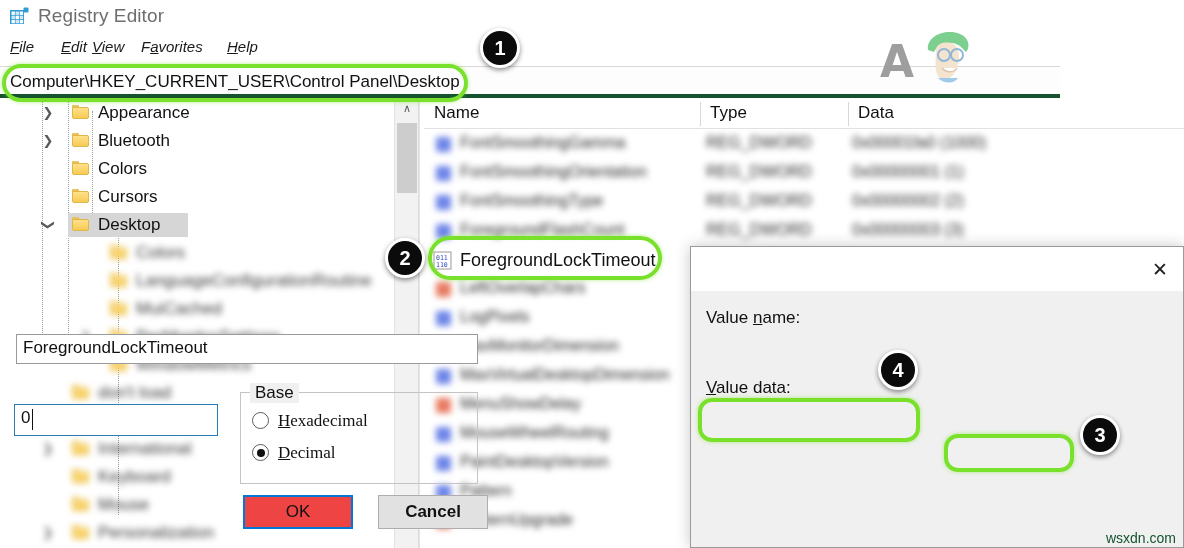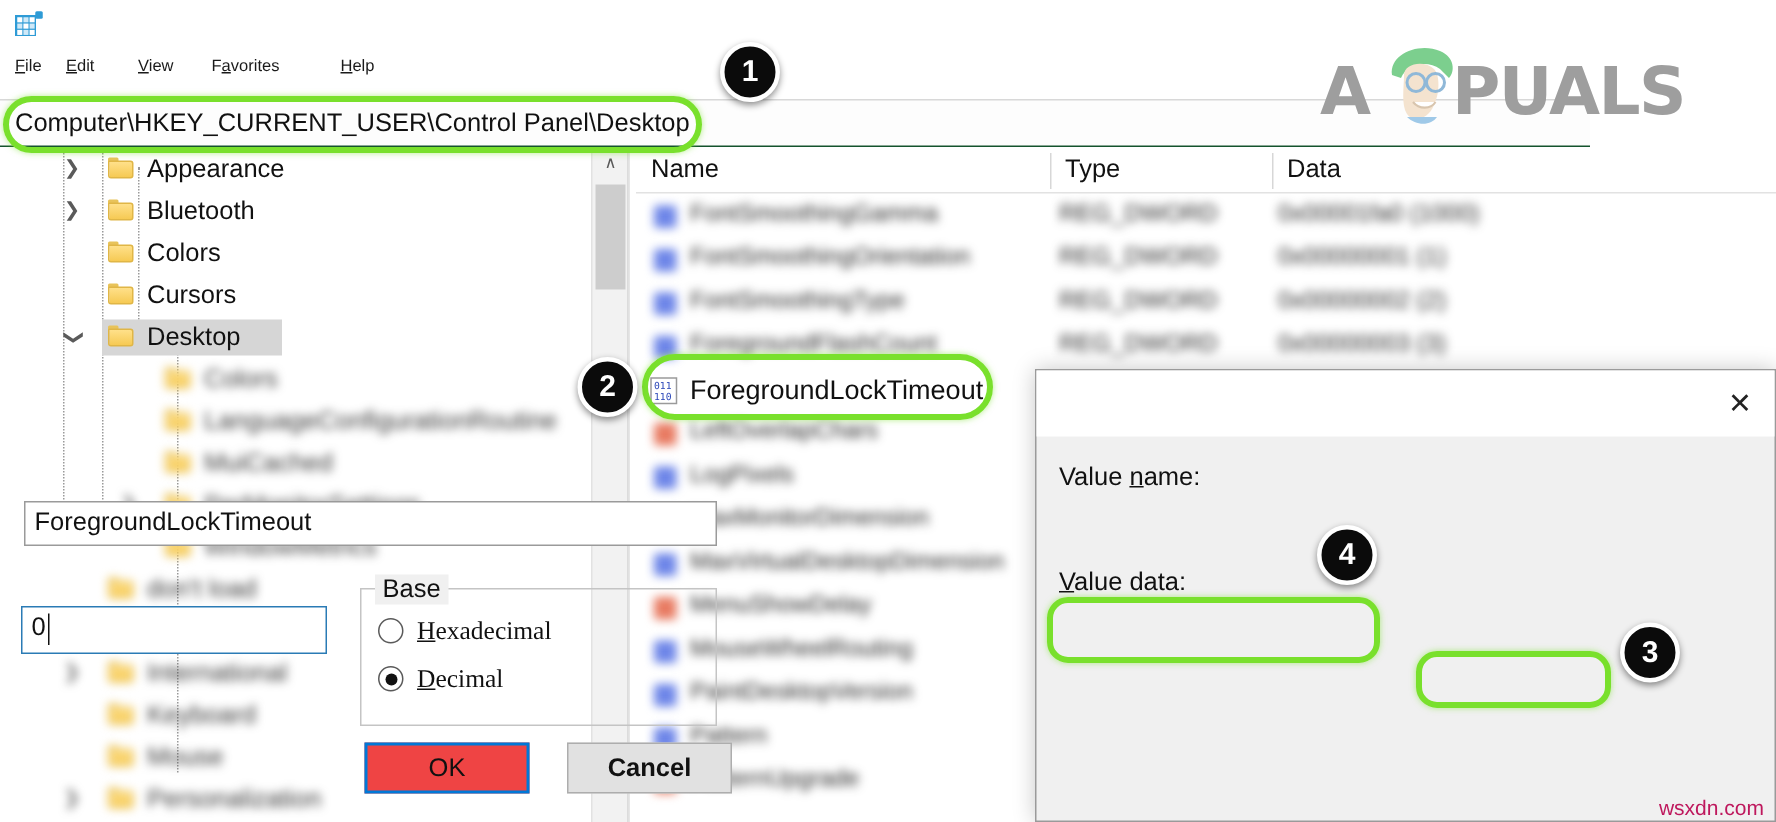--- a/index.html
+++ b/index.html
@@ -27,29 +27,29 @@
     font-size:19px; color:#6e6e6e; letter-spacing:.1px;
     white-space:nowrap;
   }
 
   
   #menubar{
     position:absolute; left:0; top:36px; width:1184px; height:28px;
   }
   .menu-item{
     position:absolute; top:0;
-    font-size:11px; color:#1a1a1a; white-space:nowrap;
-    padding:2px 2px; cursor:default;
+    font-size:15px; color:#1a1a1a; white-space:nowrap;
+    padding:2px 2px; cursor:default;font-style:italic;
   }
   .menu-item u{ text-decoration:underline; }
 
   
   #addressbar{
     position:absolute; left:0; top:66px; width:1060px; height:32px;
-    background:#fdfdfd; border-top:1px solid #d8d8d8; border-bottom:1px solid #14532d;
+    background:#fdfdfd; border-top:1px solid #d8d8d8; border-bottom:4px solid #14532d;
   }
   #address-text{
     position:absolute; left:10px; top:5px;
     font-size:17px; color:#111; white-space:nowrap;
   }
 
   
   #treepanel{
     position:absolute; left:0; top:99px; width:392px; height:449px;
     background:#ffffff; overflow:hidden;
@@ -251,45 +251,46 @@
     position:absolute; top:8px;
     font-size:44px; font-weight:bold; color:#9e9e9e;
     font-family:"DejaVu Sans", sans-serif; letter-spacing:-1px;
   }
   #logo-text-a{ left:0; }
   #logo-text-rest{ left:88px; }
   #logo-face{ position:absolute; left:36px; top:0; width:62px; height:58px; }
 
   #watermark{
     position:absolute; right:8px; bottom:2px;
-    font-size:14px; color:#be185d; font-family:"Liberation Sans", sans-serif;
+    font-size:14px; color:#14532d; font-family:"Liberation Sans", sans-serif;
   }
 </style>
 </head>
 <body>
 
 <div id="titlebar">
   <svg id="app-icon" viewBox="0 0 21 21">
     <rect x="1" y="3" width="14" height="14" fill="#2e9bd6"></rect>
     <rect x="2.5" y="4.5" width="3.4" height="3.4" fill="#ffffff"></rect>
     <rect x="6.6" y="4.5" width="3.4" height="3.4" fill="#cfe9f8"></rect>
     <rect x="10.7" y="4.5" width="3.4" height="3.4" fill="#ffffff"></rect>
     <rect x="2.5" y="8.7" width="3.4" height="3.4" fill="#cfe9f8"></rect>
     <rect x="6.6" y="8.7" width="3.4" height="3.4" fill="#ffffff"></rect>
     <rect x="10.7" y="8.7" width="3.4" height="3.4" fill="#cfe9f8"></rect>
     <rect x="2.5" y="12.9" width="3.4" height="3.4" fill="#ffffff"></rect>
     <rect x="6.6" y="12.9" width="3.4" height="3.4" fill="#cfe9f8"></rect>
     <rect x="10.7" y="12.9" width="3.4" height="3.4" fill="#ffffff"></rect>
     <rect x="14.5" y="0.5" width="5" height="5" rx="1" fill="#2e9bd6"></rect>
   </svg>
+  <div id="app-title">Registry Editor</div>
 </div>
 
 <div id="menubar">
   <div class="menu-item" style="left:8px;"><u>F</u>ile</div>
-  <div class="menu-item" style="left:42px;"><u>E</u>dit</div>
+  <div class="menu-item" style="left:59px;"><u>E</u>dit</div>
   <div class="menu-item" style="left:90px;"><u>V</u>iew</div>
   <div class="menu-item" style="left:139px;">F<u>a</u>vorites</div>
   <div class="menu-item" style="left:225px;"><u>H</u>elp</div>
 </div>
 
 <div id="addressbar">
   <div id="address-text">Computer\HKEY_CURRENT_USER\Control Panel\Desktop</div>
 </div>
 
 <div id="treepanel">
@@ -549,21 +550,20 @@
 <div class="hl" style="left:698px; top:398px; width:222px; height:44px; border-radius:14px;"></div>
 <div class="hl" style="left:944px; top:434px; width:130px; height:38px; border-radius:14px;"></div>
 
 <div class="badge" style="left:480px; top:28px;">1</div>
 <div class="badge" style="left:385px; top:238px;">2</div>
 <div class="badge" style="left:1080px; top:415px;">3</div>
 <div class="badge" style="left:878px; top:350px;">4</div>
 
 <div id="logo">
   <div id="logo-text-a">A</div>
-  <div id="logo-text-rest">PUALS</div>
   <svg id="logo-face" viewBox="0 0 62 58">
     <path d="M12 22 C10 8, 30 0, 44 6 C54 10, 54 20, 50 24 L44 18 C36 12, 22 14, 18 24 Z" fill="#7ccf8e"></path>
     <path d="M20 22 C20 14, 34 12, 40 18 C44 22, 44 34, 40 42 C36 52, 26 54, 22 48 C18 42, 20 30, 20 22 Z" fill="#f4e3cf"></path>
     <circle cx="28" cy="27" r="6" fill="none" stroke="#8fb8d8" stroke-width="2"></circle>
     <circle cx="41" cy="27" r="6" fill="none" stroke="#8fb8d8" stroke-width="2"></circle>
     <line x1="34" y1="27" x2="35" y2="27" stroke="#8fb8d8" stroke-width="2"></line>
     <path d="M26 40 C30 45, 38 45, 41 40" fill="#ffffff" stroke="#d8c5ae" stroke-width="1.4"></path>
     <path d="M22 50 C28 56, 38 56, 42 50" fill="#9fc9e8"></path>
   </svg>
 </div>

